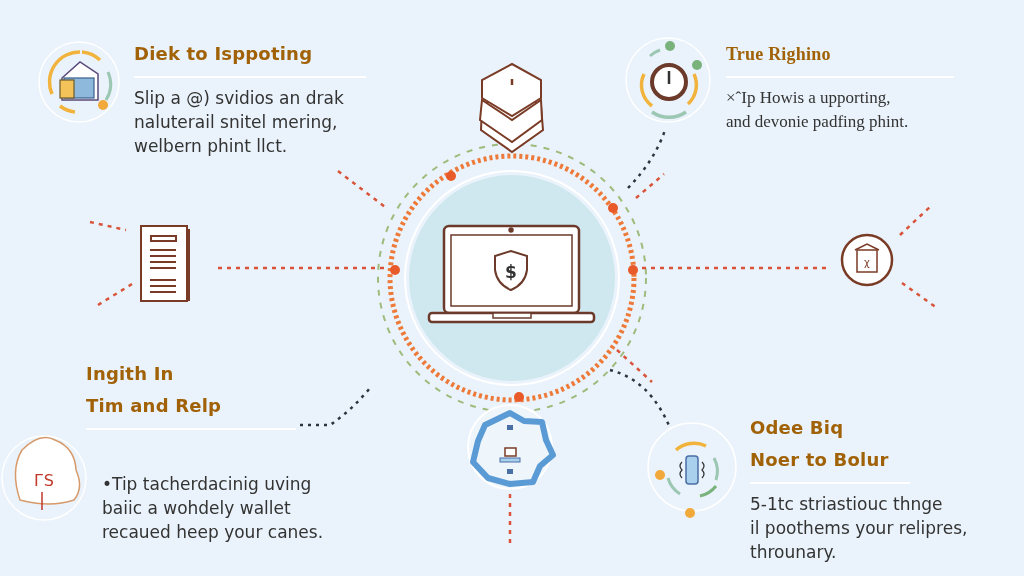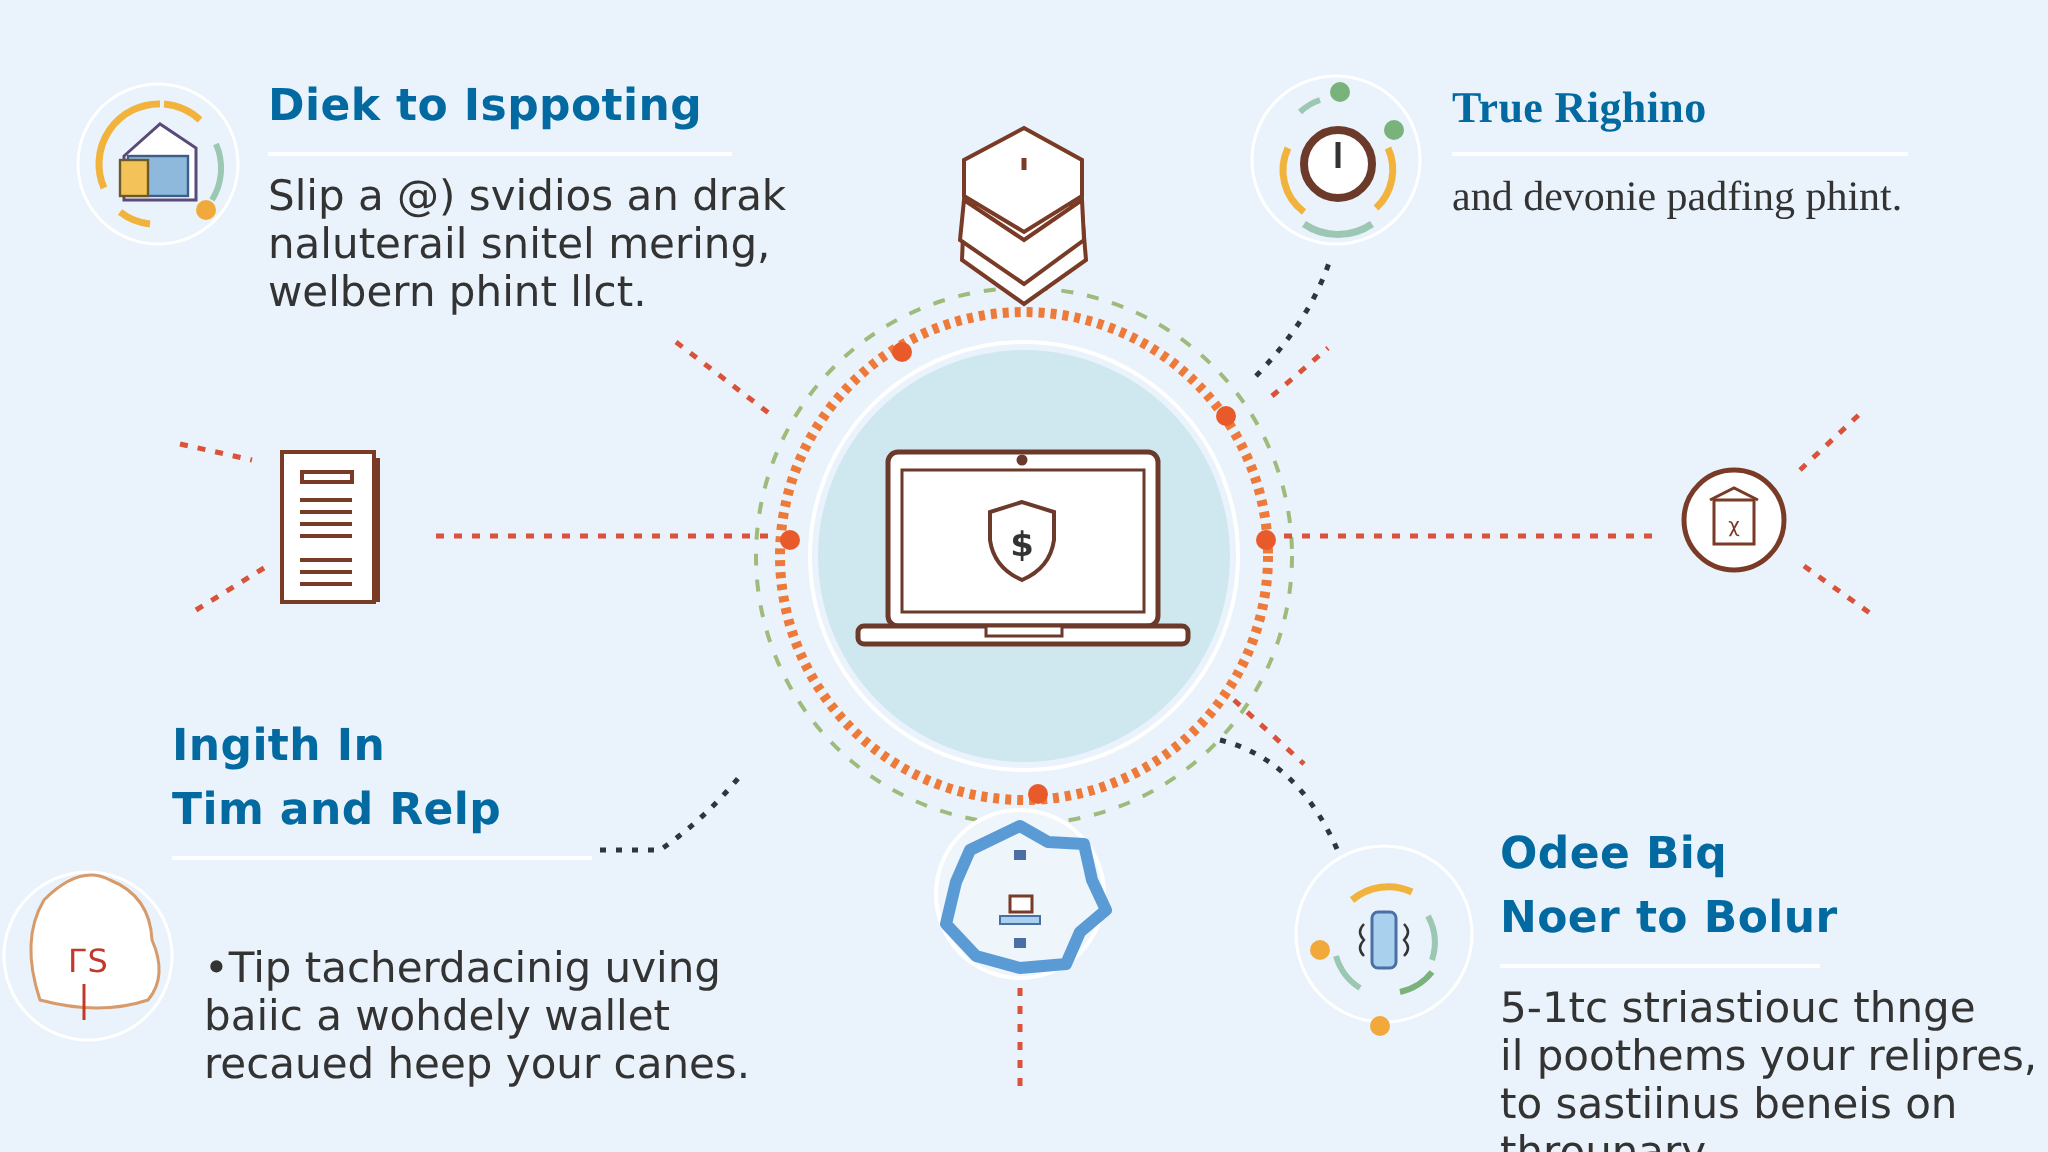--- a/index.html
+++ b/index.html
@@ -7,25 +7,25 @@
     width: 1024px; height: 576px; overflow: hidden;
     background: #eaf3fb;
     font-family: "DejaVu Sans", "Liberation Sans", sans-serif;
     color: #262626;
     position: relative;
   }
   .canvas { position: absolute; left: 0; top: 0; width: 1024px; height: 576px; }
   svg.lines { position: absolute; left: 0; top: 0; }
   .block { position: absolute; }
   .title {
-    font-weight: bold; font-size: 22px; line-height: 32px; color: #0369a1;
+    font-weight: bold; font-size: 18px; line-height: 32px; color: #a16207;
     letter-spacing: 0.2px;
   }
   .rule { height: 2px; background: #ffffff; margin: 6px 0 8px 0; }
-  .body-text { font-size: 21px; line-height: 24px; color: #333; }
+  .body-text { font-size: 17px; line-height: 24px; color: #333; }
   .body-text div { white-space: nowrap; }
 </style>
 </head>
 <body>
 
 <div class="canvas">
 
   <svg class="lines" width="1024" height="576">
 
     <circle cx="512" cy="278" r="134" fill="none" stroke="#9fbb7c" stroke-width="2" stroke-dasharray="6 7"></circle>
@@ -158,20 +158,21 @@
       <div>Slip a @) svidios an drak</div>
       <div>naluterail snitel mering,</div>
       <div>welbern phint llct.</div>
     </div>
   </div>
 
   <div class="block" style="left:726px; top:38px; width:228px;font-family:Liberation Serif, serif;">
     <div class="title">True Righino</div>
     <div class="rule"></div>
     <div class="body-text">
+      <div>×ˆIp Howis a upporting,</div>
       <div>and devonie padfing phint.</div>
     </div>
   </div>
 
   <div class="block" style="left:86px; top:358px; width:210px;">
     <div class="title">
       <div>Ingith In</div>
       <div>Tim and Relp</div>
     </div>
     <div class="rule"></div>
@@ -184,18 +185,17 @@
 
   <div class="block" style="left:750px; top:364px; width:240px;margin-top:48px;">
     <div class="title">
       <div>Odee Biq</div>
       <div>Noer to Bolur</div>
     </div>
     <div class="rule" style="width:160px;"></div>
     <div class="body-text">
       <div>5-1tc striastiouc thnge</div>
       <div>il poothems your relipres,</div>
-      <div>to sastiinus beneis on</div>
       <div>throunary.</div>
     </div>
   </div>
 
 </div>
 
 </body></html>

